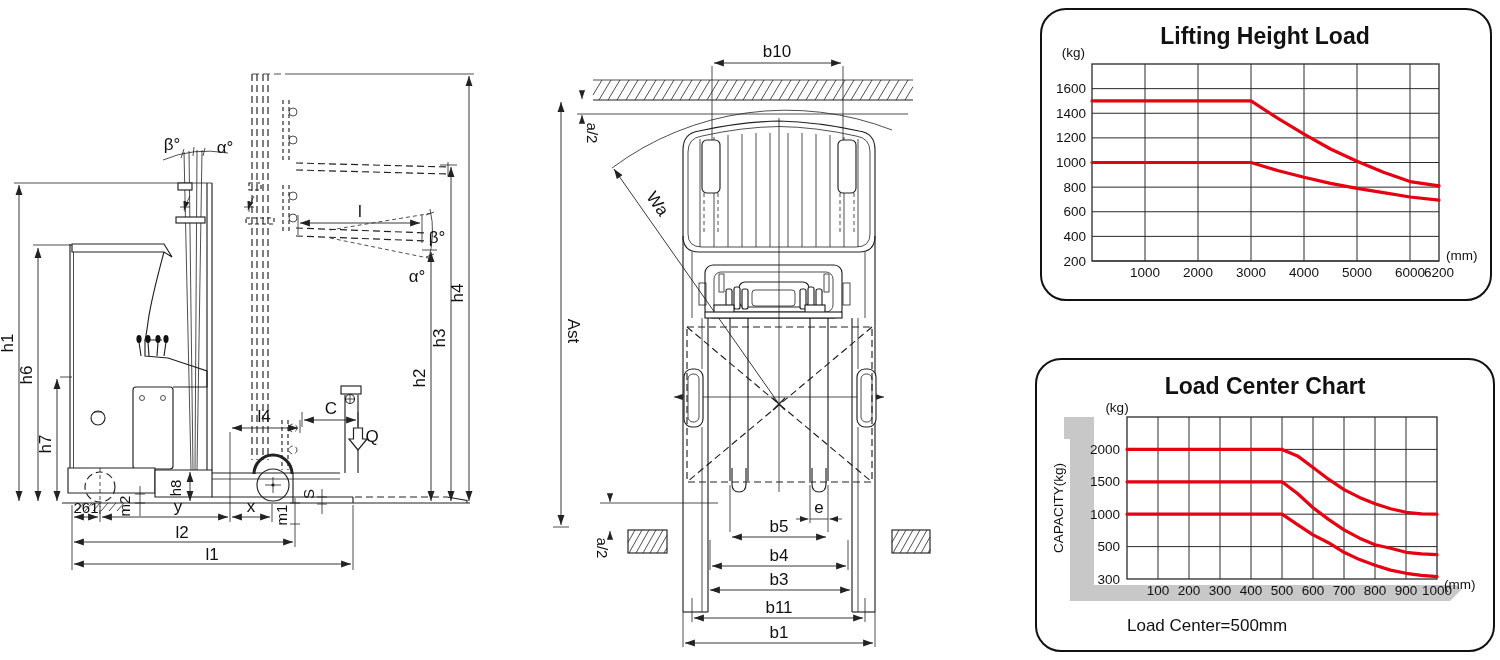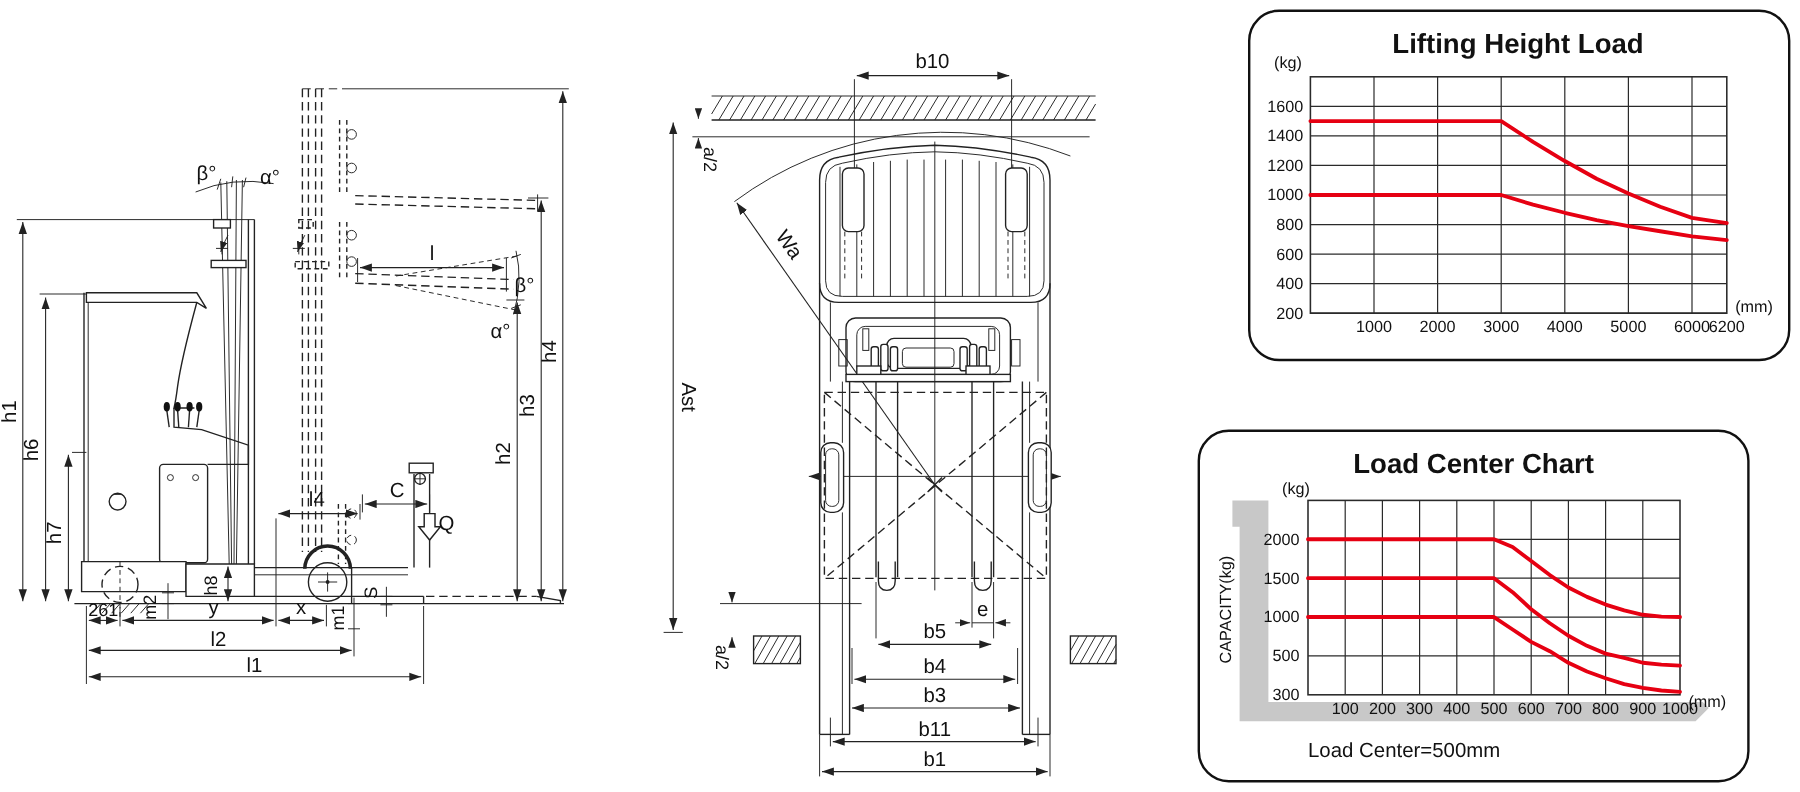--- a/index.html
+++ b/index.html
@@ -463,21 +463,21 @@
           <text x="262" y="267" text-anchor="middle" class="ticktxt">4000</text>
           <text x="315" y="267" text-anchor="middle" class="ticktxt">5000</text>
           <text x="368" y="267" text-anchor="middle" class="ticktxt">6000</text>
           <text x="397" y="267" text-anchor="middle" class="ticktxt">6200</text>
           <polyline points="50.0,90.9 209.0,90.9 235.5,108.2 262.0,124.2 288.5,139.0 315.0,151.3 341.5,162.3 368.0,171.6 397.0,175.9" fill="none" stroke="#e60012" stroke-width="3.2" stroke-linejoin="round" stroke-linecap="round"></polyline>
           <polyline points="50.0,152.5 209.0,152.5 235.5,160.5 262.0,167.3 288.5,173.4 315.0,178.4 341.5,182.7 368.0,187.0 397.0,190.1" fill="none" stroke="#e60012" stroke-width="3.2" stroke-linejoin="round" stroke-linecap="round"></polyline>
         </g>
     </svg>
   </div>
 
-  <div class="panel" style="left:998px;top:358px;width:460px;height:294px">
+  <div class="panel" style="left:1035px;top:358px;width:460px;height:294px">
     <svg width="455" height="289" viewBox="0 0 455 289">
       <path d="M27,57 H57 V225 H419 L424,230 L413,241 H33 V79 H27 Z" fill="#c8c8c8"></path>
       <text class="chart-title" x="228" y="34">Load Center Chart</text>
       <text class="unit" x="80" y="52" text-anchor="middle">(kg)</text>
       <text class="axlbl" text-anchor="middle" transform="rotate(-90 26 148)" x="26" y="148">CAPACITY(kg)</text>
       <text class="unit" x="407" y="229">(mm)</text>
       <text class="caption" x="90" y="271">Load Center=500mm</text>
       <g id="chart2-gen">
           <rect x="90" y="57" width="310" height="162" fill="none" stroke="#2a2a2a" stroke-width="1.3"></rect>
           <line x1="90" y1="89.4" x2="400" y2="89.4" stroke="#2a2a2a" stroke-width="1"></line>

